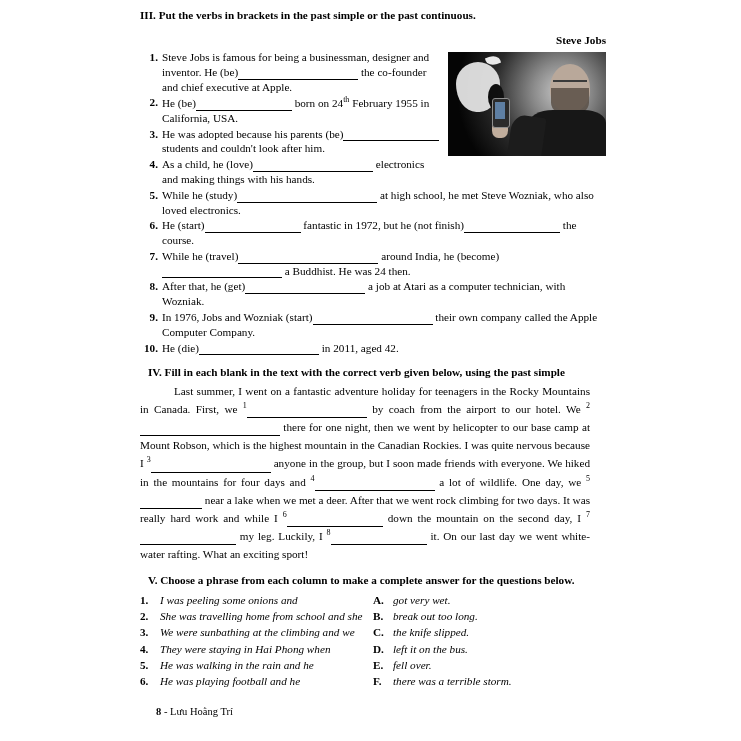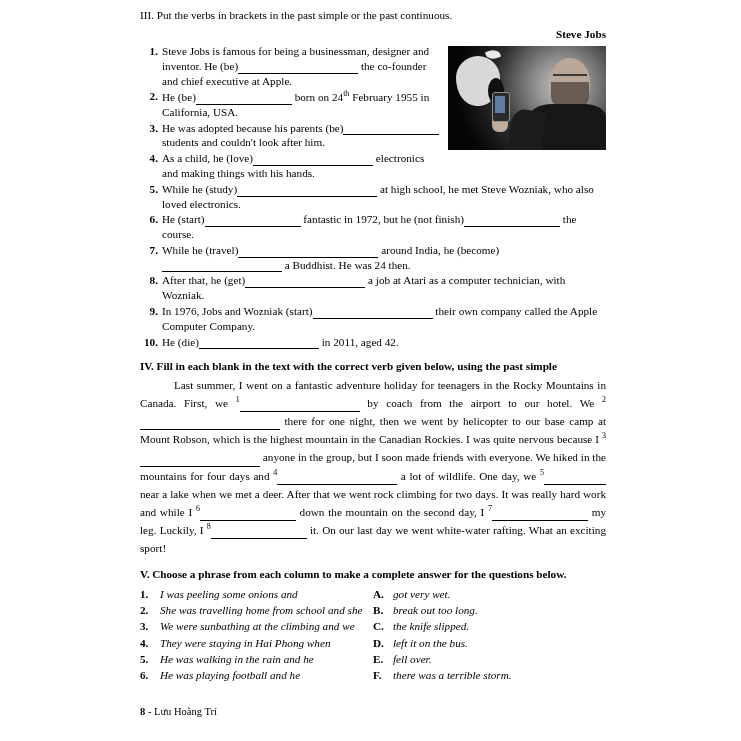--- a/index.html
+++ b/index.html
@@ -22,24 +22,24 @@
     height: 741px;
     padding: 0;
   }
   .content {
     position: absolute;
     left: 140px;
     top: 8px;
     width: 466px;
   }
   .sec-title {
-    font-weight: normal;
+    font-weight: bold;
     font-size: 11.2px;
     line-height: 1.25;
-    margin-bottom: 6px;
+    margin-bottom: 12px;
   }
   .center-title {
     text-align: right;
     font-weight: bold;
     font-size: 11.2px;
     margin: 2px 0 4px 0;
   }
   ol.numbered {
     list-style: none;
     margin: 0;
@@ -190,20 +190,21 @@
     width: 10px;
     height: 17px;
     background: #5e7fa3;
   }
 
   .roman-head {
     font-weight: bold;
     font-size: 11.2px;
     margin-top: 10px;
     line-height: 1.3;
+    margin-left: 8px;
   }
   .roman-head .ind {
     display: block;
     padding-left: 14px;
   }
   .word-box {
     margin: 6px 0 4px 0;
     padding-left: 36px;
   }
   table.words {
@@ -213,21 +214,21 @@
     font-style: italic;
   }
   table.words td {
     padding: 1px 0;
     width: 25%;
   }
   .para {
     font-size: 11.2px;
     line-height: 1.62;
     text-align: justify;
-    margin: 2px 0 0 0;
+    margin: 2px 16px 0 0;
   }
   .para .indent { display: inline-block; width: 34px; }
   .sup { font-size: 8px; vertical-align: super; }
 
   .two-col {
     display: flex;
     gap: 0;
     font-size: 11.2px;
     line-height: 1.45;
     margin-top: 4px;
@@ -247,21 +248,21 @@
   }
   .two-col li .lbl {
     position: absolute;
     left: 0;
     top: 0;
     font-weight: bold;
     font-style: normal;
   }
   .footer {
     position: absolute;
-    left: 140px;
+    left: 156px;
     bottom: 24px;
     font-size: 10.5px;
     font-weight: bold;
   }
   .footer .sep { font-weight: normal; }
   .footer .nm { font-weight: normal; font-style: normal; }
 </style>
 </head>
 <body>
 

